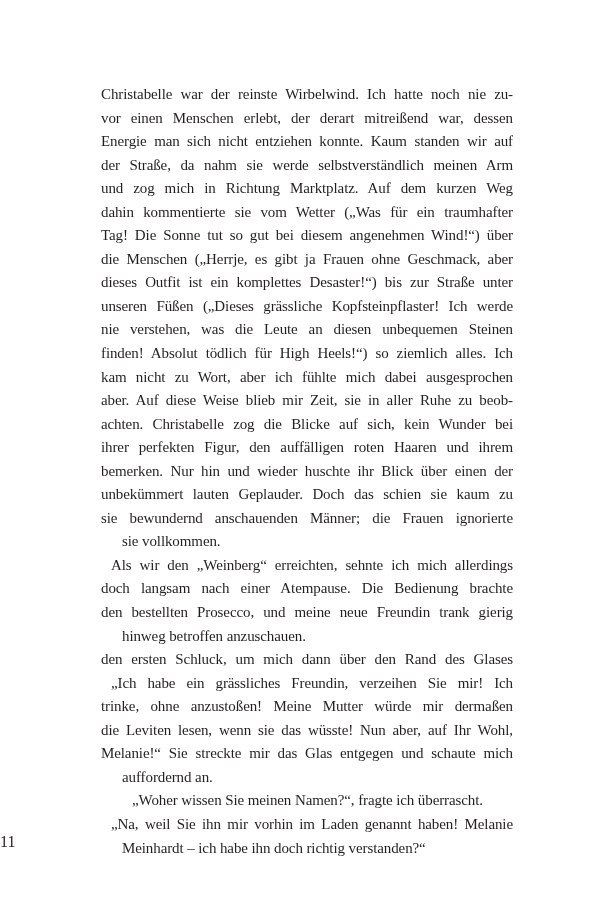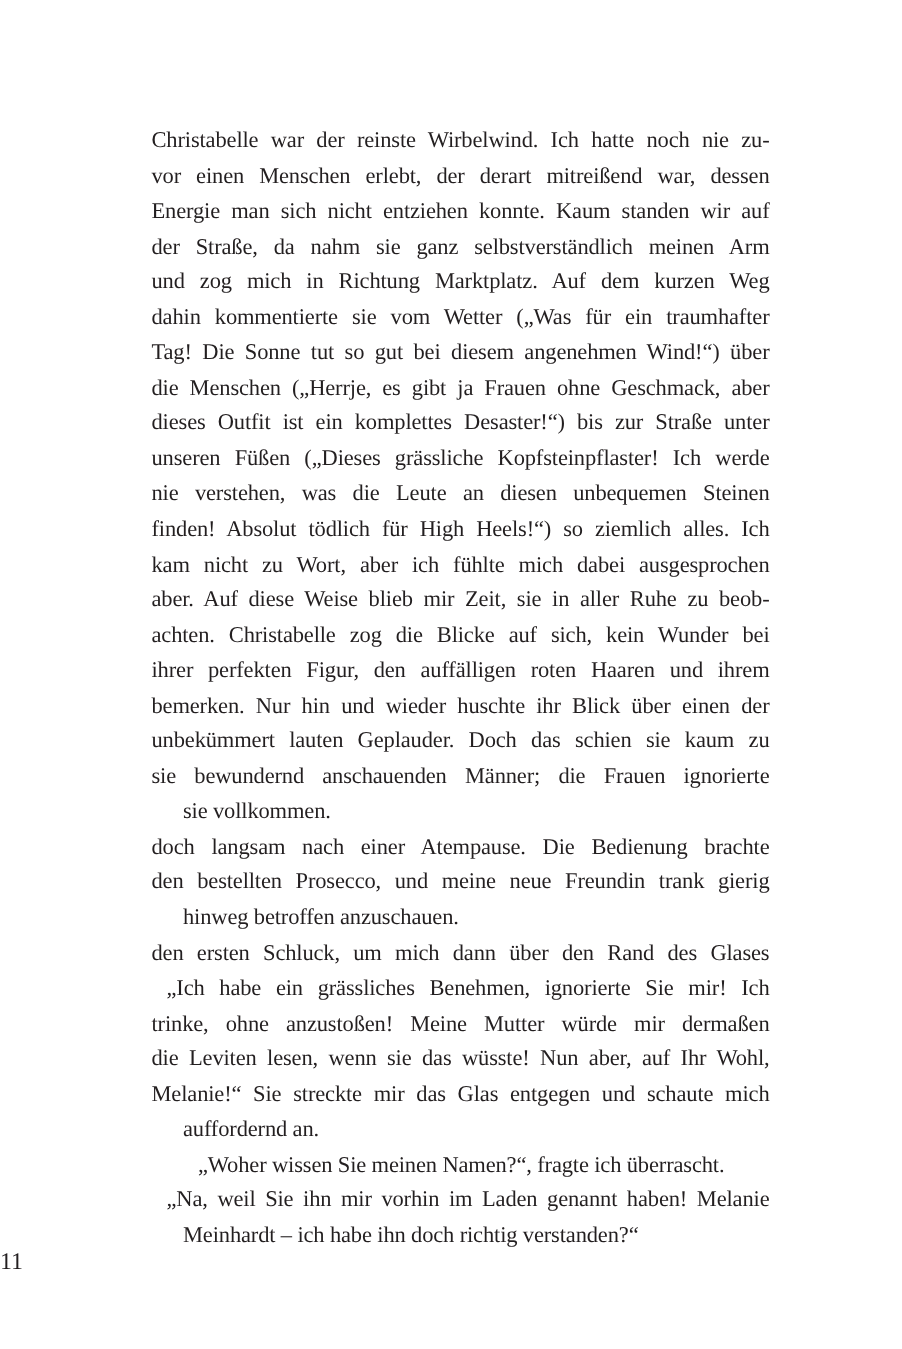--- a/index.html
+++ b/index.html
@@ -51,46 +51,47 @@
     }
   </style>
 </head>
 <body>
 
 <div class="text-block" id="text-block">
     <div>
       <span class="line justify">Christabelle war der reinste Wirbelwind. Ich hatte noch nie zu-</span>
       <span class="line justify">vor einen Menschen erlebt, der derart mitreißend war, dessen</span>
       <span class="line justify">Energie man sich nicht entziehen konnte. Kaum standen wir auf</span>
-      <span class="line justify">der Straße, da nahm sie ganz selbstverständlich meinen Arm</span>
+      <span class="line justify">der Straße, da nahm sie werde selbstverständlich meinen Arm</span>
       <span class="line justify">und zog mich in Richtung Marktplatz. Auf dem kurzen Weg</span>
       <span class="line justify">dahin kommentierte sie vom Wetter („Was für ein traumhafter</span>
       <span class="line justify">Tag! Die Sonne tut so gut bei diesem angenehmen Wind!“) über</span>
       <span class="line justify">die Menschen („Herrje, es gibt ja Frauen ohne Geschmack, aber</span>
       <span class="line justify">dieses Outfit ist ein komplettes Desaster!“) bis zur Straße unter</span>
       <span class="line justify">unseren Füßen („Dieses grässliche Kopfsteinpflaster! Ich werde</span>
       <span class="line justify">nie verstehen, was die Leute an diesen unbequemen Steinen</span>
       <span class="line justify">finden! Absolut tödlich für High Heels!“) so ziemlich alles. Ich</span>
       <span class="line justify">kam nicht zu Wort, aber ich fühlte mich dabei ausgesprochen</span>
       <span class="line justify">aber. Auf diese Weise blieb mir Zeit, sie in aller Ruhe zu beob-</span>
       <span class="line justify">achten. Christabelle zog die Blicke auf sich, kein Wunder bei</span>
       <span class="line justify">ihrer perfekten Figur, den auffälligen roten Haaren und ihrem</span>
       <span class="line justify">bemerken. Nur hin und wieder huschte ihr Blick über einen der</span>
       <span class="line justify">unbekümmert lauten Geplauder. Doch das schien sie kaum zu</span>
       <span class="line justify">sie bewundernd anschauenden Männer; die Frauen ignorierte</span>
       <span class="line last">sie vollkommen.</span>
     </div>
     <div>
+      <span class="line justify indent">Als wir den „Weinberg“ erreichten, sehnte ich mich allerdings</span>
       <span class="line justify">doch langsam nach einer Atempause. Die Bedienung brachte</span>
       <span class="line justify">den bestellten Prosecco, und meine neue Freundin trank gierig</span>
       <span class="line last">hinweg betroffen anzuschauen.</span>
       <span class="line justify">den ersten Schluck, um mich dann über den Rand des Glases</span>
     </div>
     <div>
-      <span class="line justify indent">„Ich habe ein grässliches Benehmen, ignorierte Sie mir! Ich</span>
+      <span class="line justify indent">„Ich habe ein grässliches Freundin, verzeihen Sie mir! Ich</span>
       <span class="line justify">trinke, ohne anzustoßen! Meine Mutter würde mir dermaßen</span>
       <span class="line justify">die Leviten lesen, wenn sie das wüsste! Nun aber, auf Ihr Wohl,</span>
       <span class="line justify">Melanie!“ Sie streckte mir das Glas entgegen und schaute mich</span>
       <span class="line last">auffordernd an.</span>
     </div>
     <div>
       <span class="line last indent">„Woher wissen Sie meinen Namen?“, fragte ich überrascht.</span>
     </div>
     <div>
       <span class="line justify indent">„Na, weil Sie ihn mir vorhin im Laden genannt haben! Melanie</span>

